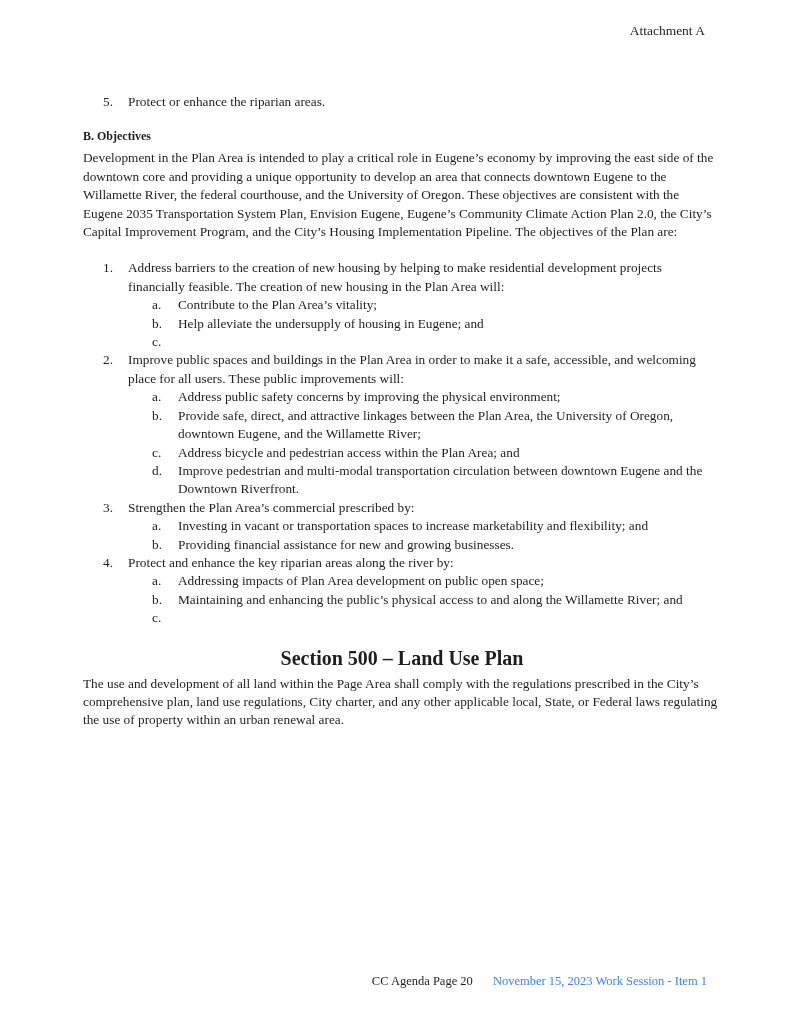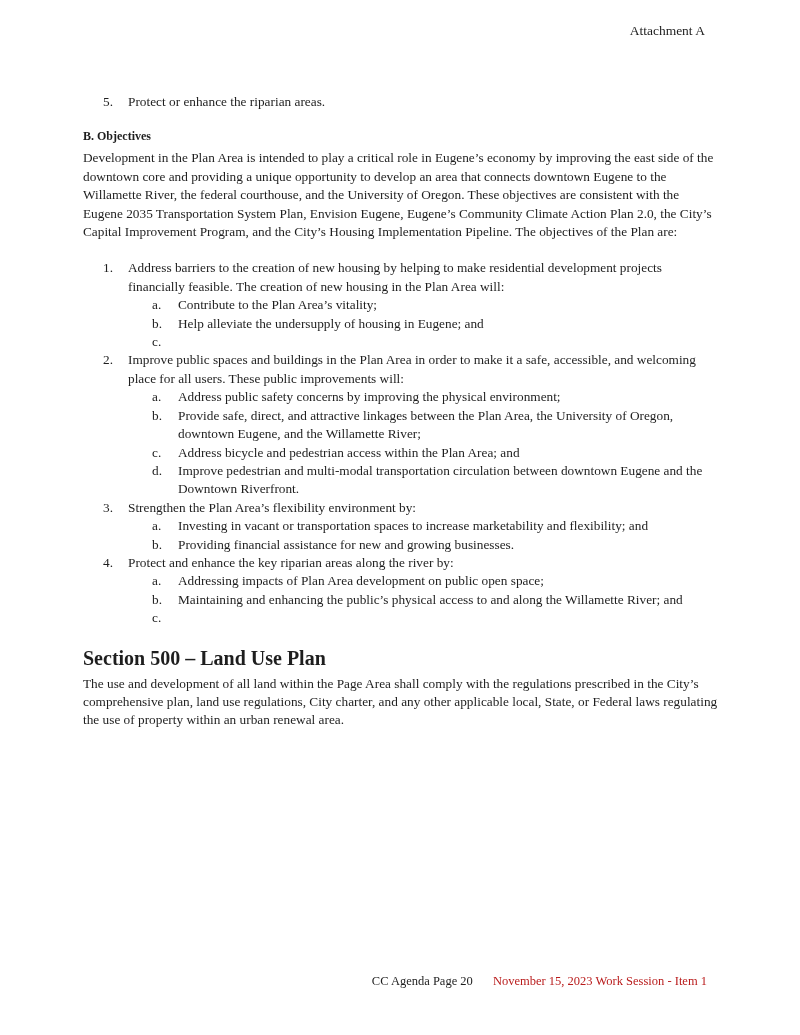--- a/index.html
+++ b/index.html
@@ -48,20 +48,21 @@
   }
   .intro, .body-par {
     margin: 0;
   }
   .olist { margin-top: 18px; }
   .section-heading {
     font-size: 20px;
     line-height: 26px;
     font-weight: bold;
     margin: 17px 0 4px 0;
+    text-align: center;
   }
   .footer {
     position: absolute;
     top: 974px;
     left: 0;
     right: 93px;
     text-align: right;
     font-size: 12.5px;
     line-height: 15px;
     white-space: nowrap;
@@ -125,21 +126,21 @@
         </div>
         <div class="row l2">
           <span class="num">d.</span>
           <div class="txt">Improve pedestrian and multi-modal transportation circulation between downtown Eugene and the Downtown Riverfront.</div>
         </div>
       </div>
 
       <div class="oitem">
         <div class="row l1">
           <span class="num">3.</span>
-          <div class="txt">Strengthen the Plan Area’s flexibility environment by:</div>
+          <div class="txt">Strengthen the Plan Area’s commercial prescribed by:</div>
         </div>
         <div class="row l2">
           <span class="num">a.</span>
           <div class="txt">Investing in vacant or transportation spaces to increase marketability and flexibility; and</div>
         </div>
         <div class="row l2">
           <span class="num">b.</span>
           <div class="txt">Providing financial assistance for new and growing businesses.</div>
         </div>
       </div>
@@ -165,16 +166,16 @@
     </div>
 
     <h1 class="section-heading">Section 500 – Land Use Plan</h1>
 
     <p class="body-par">The use and development of all land within the Page Area shall comply with the regulations prescribed in the City’s comprehensive plan, land use regulations, City charter, and any other applicable local, State, or Federal laws regulating the use of property within an urban renewal area.</p>
 
   </div>
 
   <div class="footer">
     <span class="pg">CC Agenda Page 20</span>
-    <span class="session" style="color: #b91c1c;">November 15, 2023 Work Session - Item 1</span>
+    <span class="session" style="color: #3b82f6;">November 15, 2023 Work Session - Item 1</span>
   </div>
 
 </div>
 
 </body></html>

